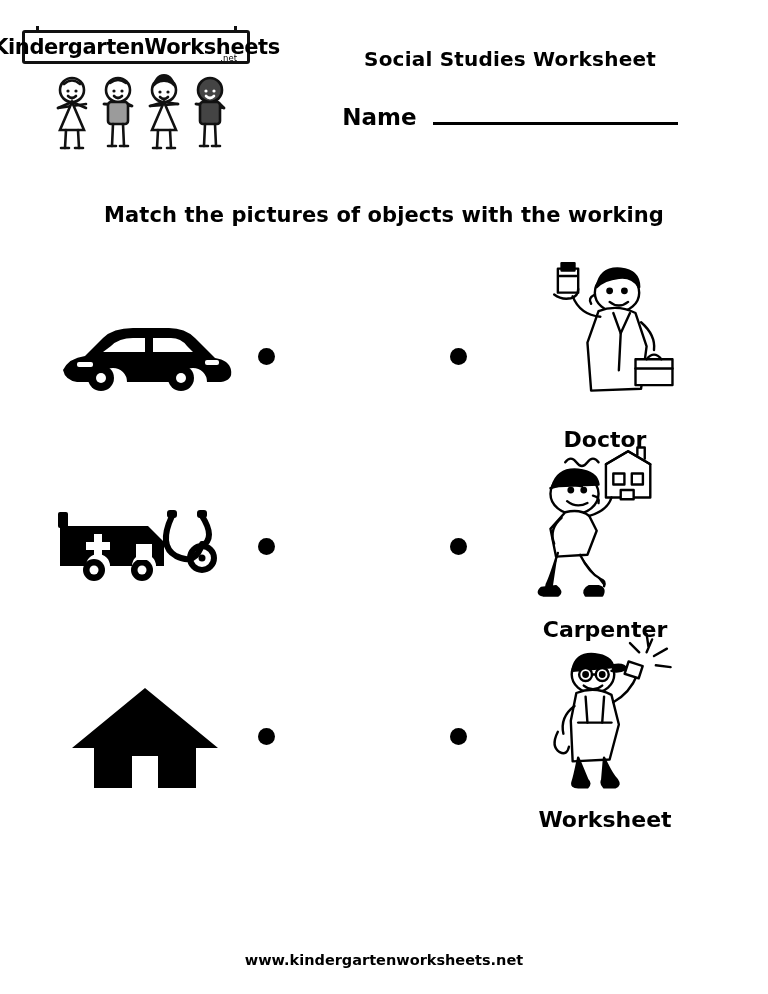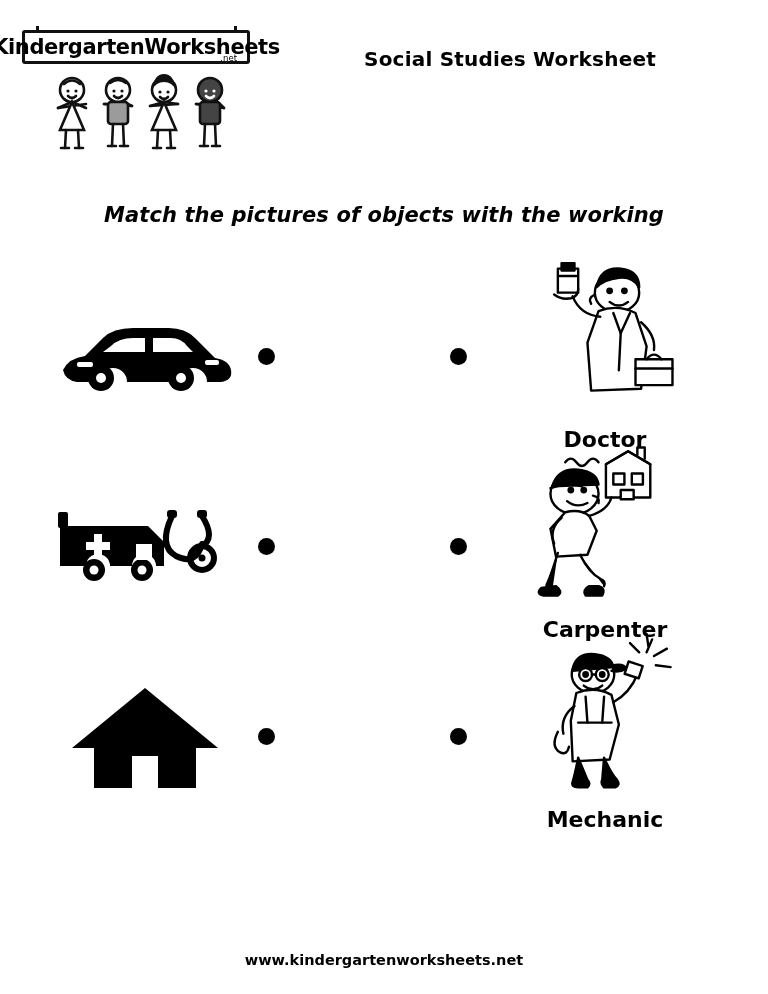--- a/index.html
+++ b/index.html
@@ -117,21 +117,20 @@
   .instructions {
     position: absolute;
     left: 0;
     top: 198px;
     width: 768px;
     text-align: center;
     font-size: 21px;
     font-weight: bold;
     line-height: 34px;
     letter-spacing: 0.1px;
-    font-style: italic;
   }
 
   
   .rows {
     position: absolute;
     left: 0;
     top: 272px;
     width: 768px;
   }
   .row {
@@ -245,20 +244,24 @@
           <path d="M172 36 L168 36 M192 36 L196 40"></path>
           <path d="M177 56 L176 78 M187 56 L188 78" stroke="#111"></path>
           <path d="M172 78 h8 M184 78 h8"></path>
         </g>
       </svg>
     </div>
   </div>
 
   <div class="title">Social Studies Worksheet</div>
 
+  <div class="name-row">
+    <span class="name-label">Name</span>
+    <span class="name-line"></span>
+  </div>
 </div>
 
 <div class="instructions">
   <div>Match the pictures of objects with the working</div>
 </div>
 
 <div class="rows">
 
   <div class="row">
     <div class="cell-left">
@@ -422,19 +425,19 @@
           <path d="M104 76 q18 -10 26 -30"></path>
           <rect x="118" y="34" width="16" height="14" fill="#fff" transform="rotate(18 126 41)"></rect>
 
           <path d="M62 80 q-16 12 -12 30"></path>
           <path d="M44 108 q-8 16 2 22 q8 4 10 -6" fill="#fff"></path>
 
           <path d="M66 136 q-4 20 -6 26 q-2 6 6 6 h10 q4 -4 0 -8 z" fill="#000" stroke="#000"></path>
           <path d="M94 136 q8 18 14 24 q4 6 -2 8 h-12 q-4 -4 -2 -8 z" fill="#000" stroke="#000"></path>
         </g>
       </svg>
-      <div class="prof-label">Mechanic</div>
+      <div class="prof-label">Worksheet</div>
     </div>
   </div>
 
 </div>
 
 <div class="footer">www.kindergartenworksheets.net</div>
 
 </body></html>

